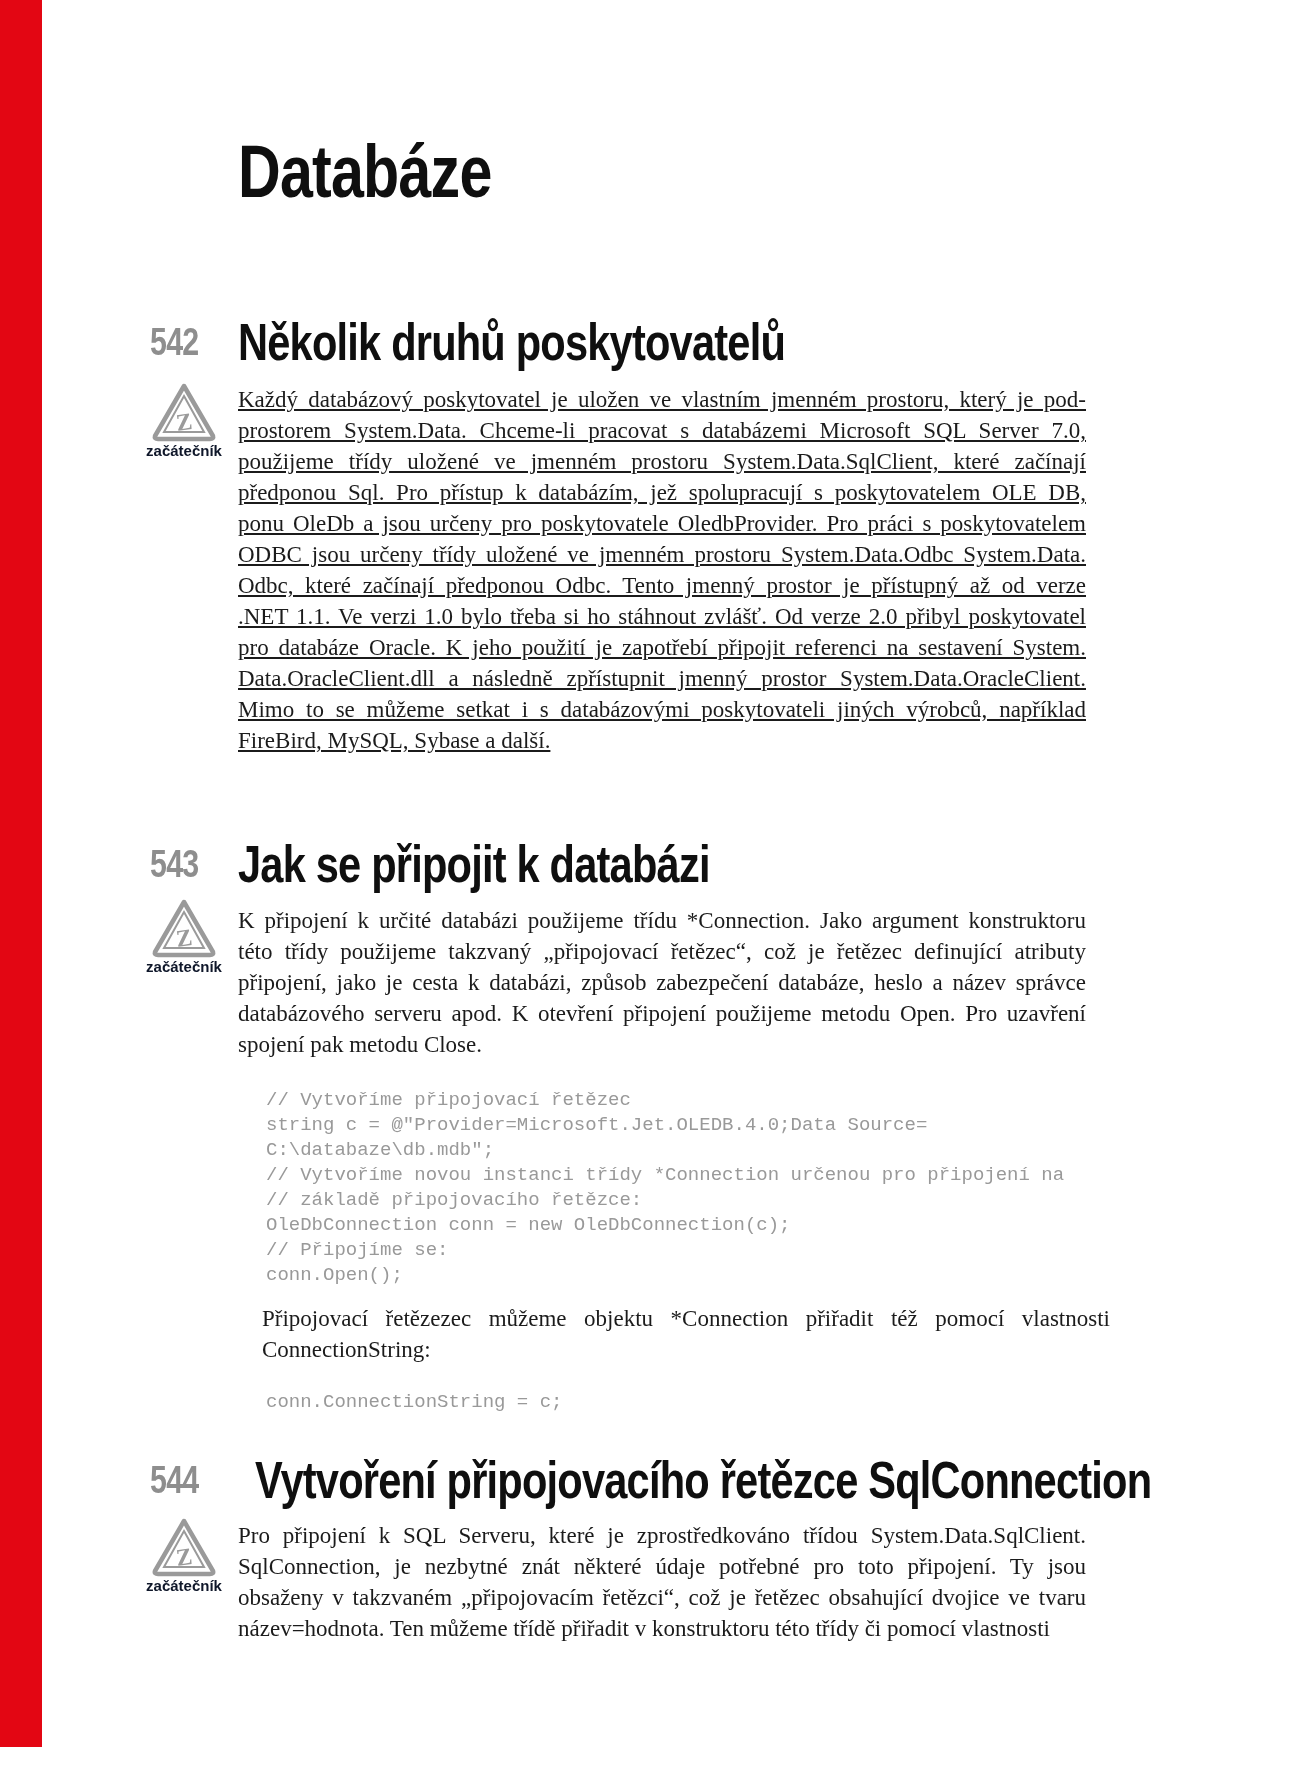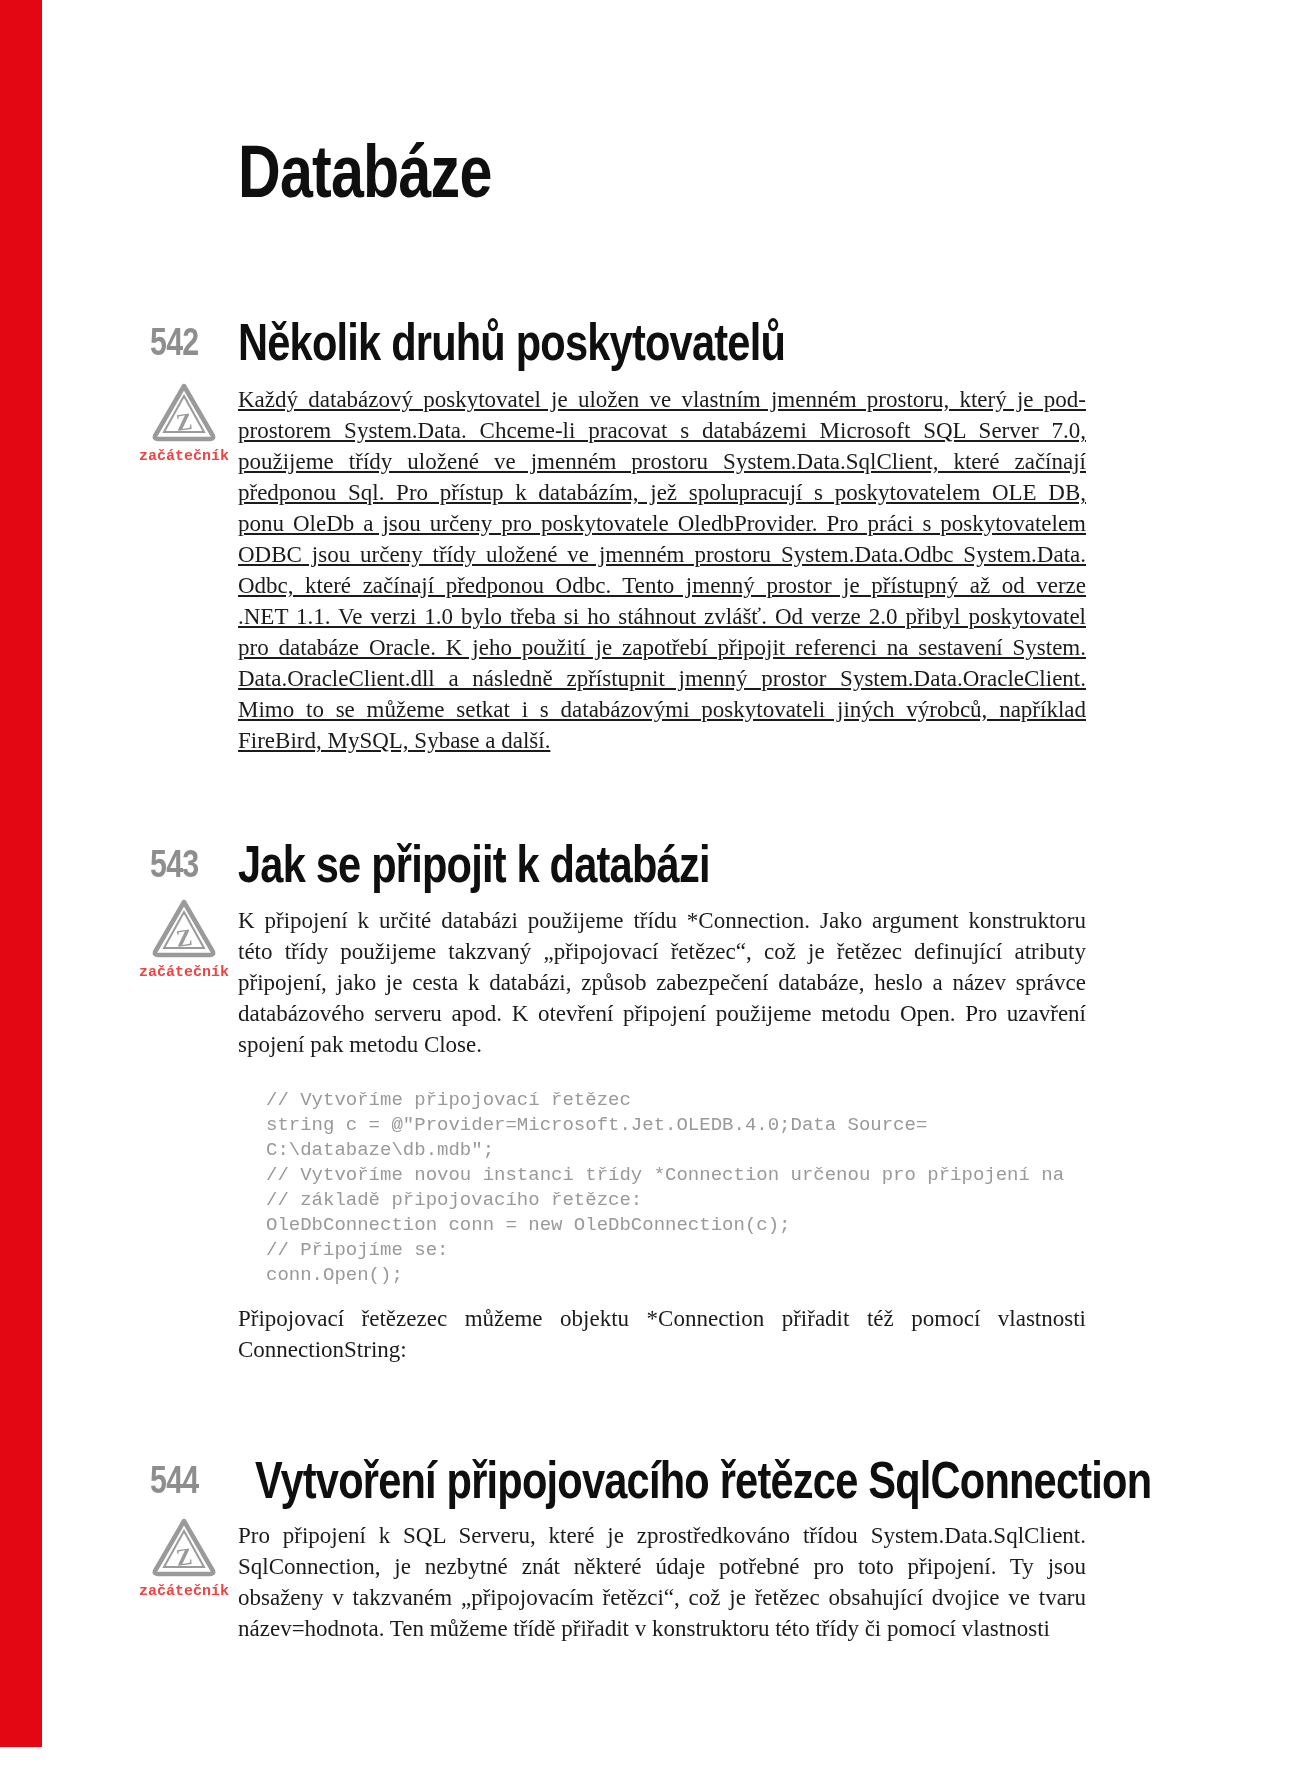--- a/index.html
+++ b/index.html
@@ -16,22 +16,22 @@
   .sec-heading{position:absolute;left:238px;font-family:"Liberation Sans",sans-serif;font-weight:bold;
                font-size:52px;line-height:48px;color:#0f0f0f;white-space:nowrap;}
   .para{position:absolute;left:238px;width:848px;font-size:23px;line-height:31px;color:#1b1b1b;}
   .para .tline{text-align:justify;text-align-last:justify;}
   .para .tline:last-child{text-align-last:left;}
   .code{position:absolute;left:238px;width:860px;font-family:"Liberation Mono","DejaVu Sans Mono",monospace;
         font-size:19px;line-height:25px;color:#999999;white-space:pre;}
   .code .tline{text-align:left;margin-left:28px;}
   .beginner{position:absolute;left:138px;width:92px;text-align:center;}
   .beginner svg{display:block;margin:0 auto;}
-  .beginner-label{font-size:15px;font-weight:bold;color:#ef4444;margin-top:6px;
-                  font-family:Liberation Mono, monospace;letter-spacing:0px;}
+  .beginner-label{font-size:15px;font-weight:bold;color:#0f172a;margin-top:0;
+                  font-family:Liberation Sans, sans-serif;letter-spacing:0px;}
 </style>
 </head>
 <body>
 
 <div id="page">
 
   <div class="accent-bar"></div>
 
   <div class="page-title">
     <span class="squeeze">Databáze</span>
@@ -85,24 +85,25 @@
     <div class="beginner-label">začátečník</div>
   </div>
   <div class="para" style="top:905px;">
       <div class="tline">K připojení k určité databázi použijeme třídu *Connection. Jako argument konstruktoru</div>
       <div class="tline">této třídy použijeme takzvaný „připojovací řetězec“, což je řetězec definující atributy</div>
       <div class="tline">připojení, jako je cesta k databázi, způsob zabezpečení databáze, heslo a název správce</div>
       <div class="tline">databázového serveru apod. K otevření připojení použijeme metodu Open. Pro uzavření</div>
       <div class="tline">spojení pak metodu Close.</div>
     </div>
   <div class="code" style="top:1088px;"><div class="tline">// Vytvoříme připojovací řetězec</div><div class="tline">string c = @"Provider=Microsoft.Jet.OLEDB.4.0;Data Source=</div><div class="tline">C:\databaze\db.mdb";</div><div class="tline">// Vytvoříme novou instanci třídy *Connection určenou pro připojení na</div><div class="tline">// základě připojovacího řetězce:</div><div class="tline">OleDbConnection conn = new OleDbConnection(c);</div><div class="tline">// Připojíme se:</div><div class="tline">conn.Open();</div></div>
-  <div class="para" style="top:1303px;">
+  <div class="para" style="top:1303px;margin-left:24px;">
       <div class="tline">Připojovací řetězezec můžeme objektu *Connection přiřadit též pomocí vlastnosti</div>
       <div class="tline">ConnectionString:</div>
     </div>
+  <div class="code" style="top:1390px;"><div class="tline">conn.ConnectionString = c;</div></div>
 
   <div class="sec-number" style="top:1456px;">
     <span class="squeeze">544</span>
   </div>
   <div class="sec-heading" style="top:1456px;margin-left:17px;">
     <span class="squeeze">Vytvoření připojovacího řetězce SqlConnection</span>
   </div>
   <div class="beginner" style="top:1517px;">
     <span>
       <svg width="66" height="60" viewBox="0 0 66 60">

